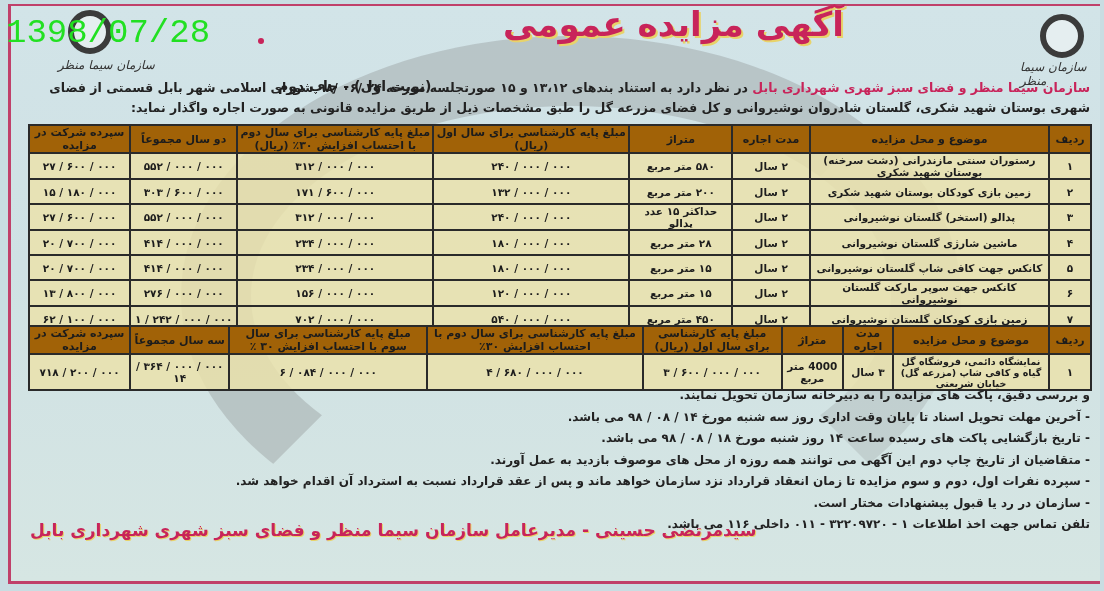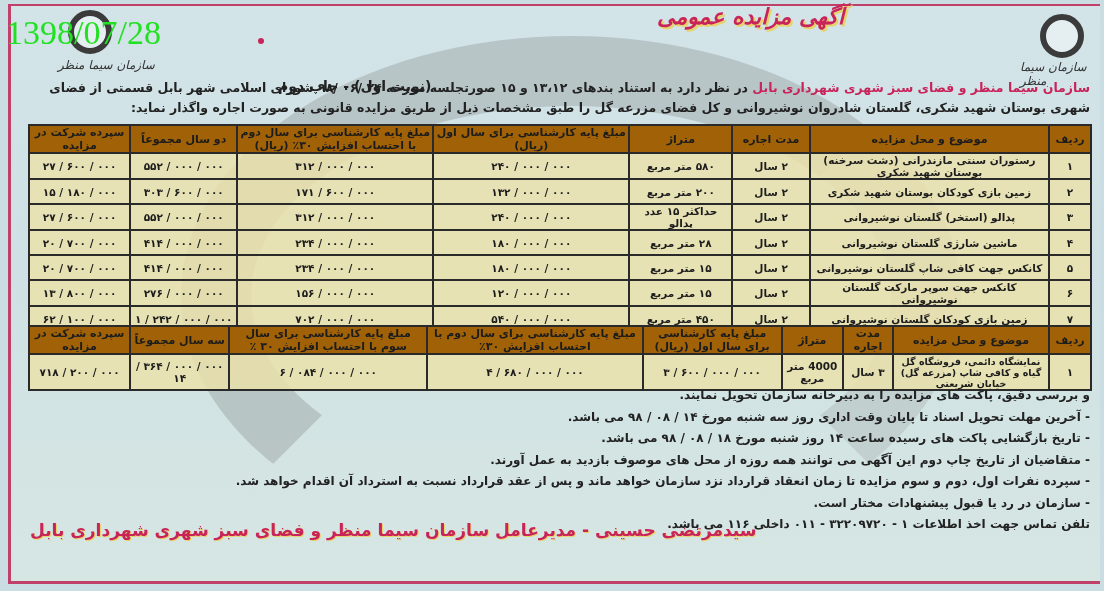--- a/index.html
+++ b/index.html
@@ -17,37 +17,36 @@
     box-sizing:border-box;
   }
   .watermark-arc {
     position:absolute; left:170px; top:30px; width:780px; height:520px;
     border-radius:50%; border:70px solid rgba(120,120,120,0.28);
     border-bottom-color:transparent; border-right-color:rgba(120,120,120,0.18);
     box-sizing:border-box; pointer-events:none;
   }
   .date-stamp {
     position:absolute; left:6px; top:14px;
-    font-family:Liberation Serif, serif; font-size:34px; color:#22e022;
+    font-family:Liberation Mono, monospace; font-size:34px; color:#22e022;
     letter-spacing:0px; z-index:5;
   }
   .logo {
     position:absolute; width:44px; height:44px; border-radius:50%;
     border:6px solid #3b3b3b; box-sizing:border-box; background:#e5eef0;
   }
   .logo-left { left:68px; top:10px; }
   .logo-right { left:1040px; top:14px; }
   .logo-cap {
     position:absolute; font-size:12px; color:#333; font-style:italic;
   }
   .title {
     position:absolute; top:4px; right:260px; direction:rtl;
-    font-size:22px; font-weight:bold; color:#c8245a;
+    font-size:34px; font-weight:bold; color:#c8245a;
     text-shadow:2px 2px 0 #e8d36a;
-    font-style:italic;
   }
   .subtitle {
     position:absolute; top:30px; left:278px; direction:rtl;
     font-size:14px; font-weight:bold; color:#222;margin-top:48px;
   }
   .dot { position:absolute; left:258px; top:38px; width:6px; height:6px; background:#c8245a; border-radius:50%; }
   .intro {
     position:absolute; top:78px; left:8px; right:14px; direction:rtl; 
     font-size:12.5px; line-height:20px; font-weight:bold; color:#222;
   }

